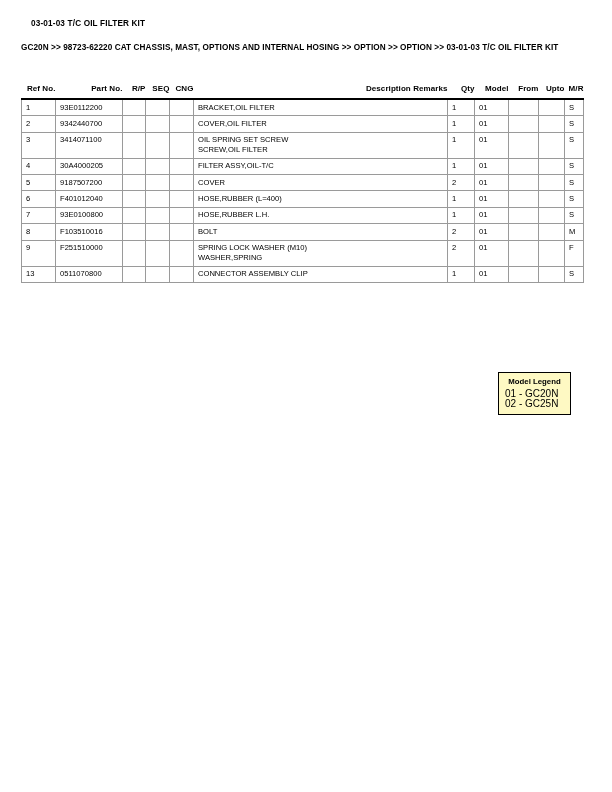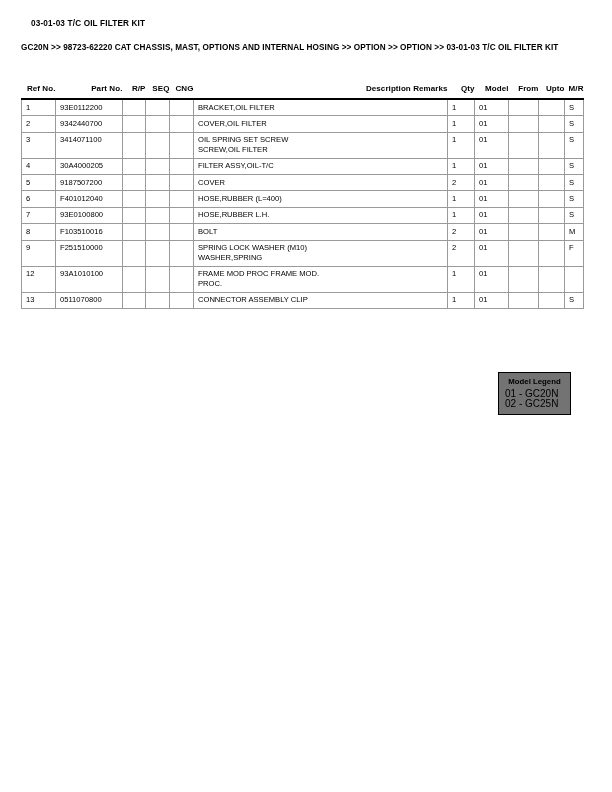--- a/index.html
+++ b/index.html
@@ -114,21 +114,21 @@
   }
 
   
   .legend {
     position: absolute;
     left: 498px;
     top: 372px;
     width: 73px;
     box-sizing: border-box;
     border: 1.1px solid #000;
-    background: #737373;
+    background: #fef9c3;
     padding: 4px 6px 5px 6px;
   }
   .legend-title {
     font-size: 7.8px;
     font-weight: bold;
     text-align: center;
     line-height: 10px;
     margin-bottom: 2px;
   }
   .legend-item {
@@ -293,34 +293,20 @@
             <td class="col-cng"></td>
             <td class="col-desc">SPRING LOCK WASHER (M10)
 WASHER,SPRING</td>
             <td class="col-qty">2</td>
             <td class="col-model">01</td>
             <td class="col-from"></td>
             <td class="col-upto"></td>
             <td class="col-mr">F</td>
           </tr>
           <tr>
-            <td class="col-ref">12</td>
-            <td class="col-part">93A1010100</td>
-            <td class="col-rp"></td>
-            <td class="col-seq"></td>
-            <td class="col-cng"></td>
-            <td class="col-desc">FRAME MOD PROC FRAME MOD.
-PROC.</td>
-            <td class="col-qty">1</td>
-            <td class="col-model">01</td>
-            <td class="col-from"></td>
-            <td class="col-upto"></td>
-            <td class="col-mr"></td>
-          </tr>
-          <tr>
             <td class="col-ref">13</td>
             <td class="col-part">0511070800</td>
             <td class="col-rp"></td>
             <td class="col-seq"></td>
             <td class="col-cng"></td>
             <td class="col-desc">CONNECTOR ASSEMBLY CLIP</td>
             <td class="col-qty">1</td>
             <td class="col-model">01</td>
             <td class="col-from"></td>
             <td class="col-upto"></td>

